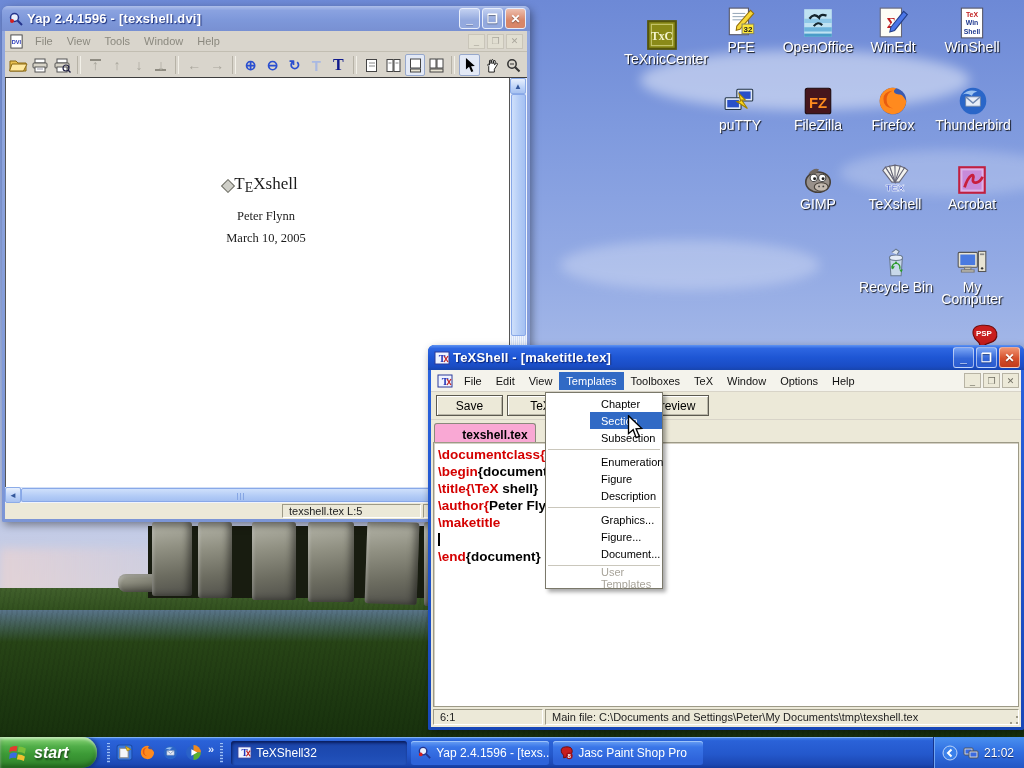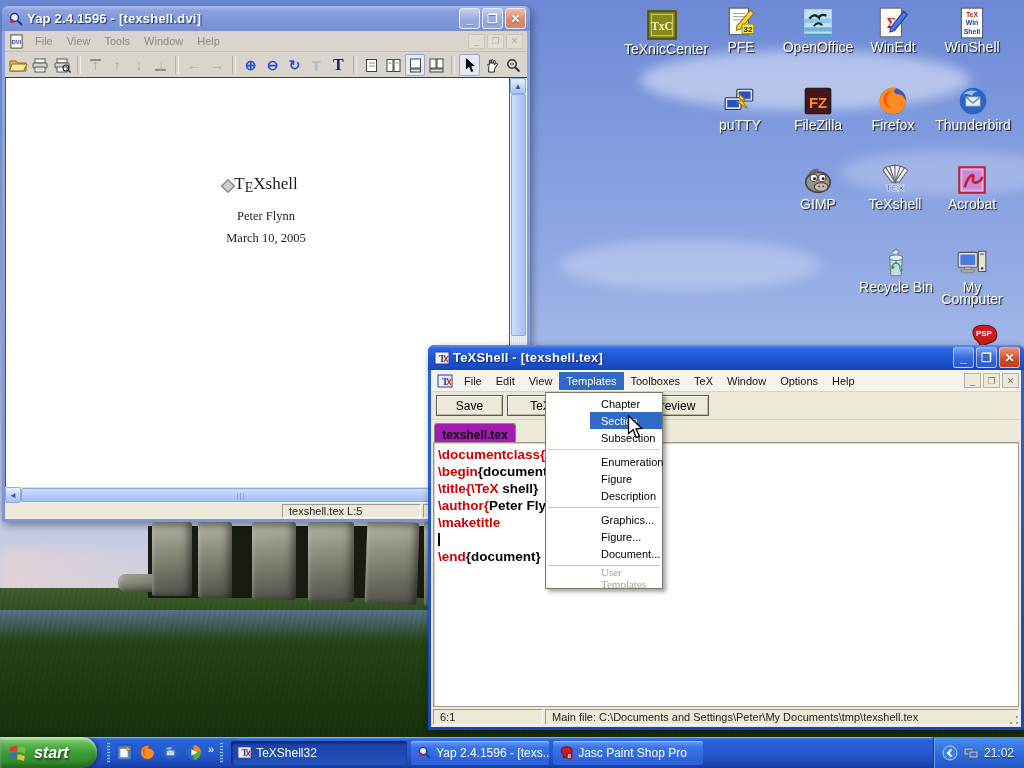--- a/index.html
+++ b/index.html
@@ -115,41 +115,41 @@
     padding:0 2px;border-bottom:1px solid #d8d4c8;}
   #texshell .menubar .appic{width:16px;height:16px;margin:0 4px;}
   #texshell .menubar .mitem{padding:3px 7px;cursor:default;}
   #texshell .menubar .mitem.sel{background:#316ac5;color:#fff;}
   #texshell .menubar .mdi-mini{margin-left:auto;display:flex;gap:2px;opacity:1;}
   #texshell .toolbar{height:27px;background:#ece9d8;position:relative;border-bottom:1px solid #d8d4c8;}
   .xpbtn{position:absolute;top:3px;height:21px;background:#ece9d8;border:1px solid #5c5a50;font-size:12px;
     color:#000;display:flex;align-items:center;justify-content:center;box-sizing:border-box;
     box-shadow:inset 1px 1px 0 #fff,inset -1px -1px 0 #b9b6a8;}
   #texshell .tabrow{height:24px;background:#ece9d8;position:relative;}
-  .tab{position:absolute;left:3px;top:3px;width:80px;height:21px;background:#a21caf;
+  .tab{position:absolute;left:3px;top:3px;width:80px;height:21px;background:#f9a8d4;
     border:1px solid #8a887c;border-bottom:none;border-radius:3px 3px 0 0;display:flex;align-items:center;
-    justify-content:center;font-size:12px;font-weight:bold;}
+    justify-content:center;font-size:12px;font-weight:bold;padding-left:20px;}
   #texshell .editor{position:absolute;left:2px;right:2px;top:72px;bottom:20px;background:#fff;
     border:1px solid #9d9a87;box-shadow:inset 1px 1px 0 #d4d0c4;padding:3px 0 0 4px;box-sizing:border-box;
     font-weight:bold;font-size:13.5px;line-height:17px;white-space:pre;}
   .seg-cmd{color:#d40000;}
   .seg-arg{color:#000;}
   .caret{display:inline-block;width:2px;height:13px;background:#000;vertical-align:-2px;}
   #texshell .statusbar{height:20px;padding:2px 2px;}
   .grip{position:absolute;right:1px;bottom:1px;width:12px;height:12px;
     background:
      radial-gradient(circle at 9px 3px,#9d9a87 1px,transparent 1.4px),
      radial-gradient(circle at 9px 9px,#9d9a87 1px,transparent 1.4px),
      radial-gradient(circle at 3px 9px,#9d9a87 1px,transparent 1.4px);}
   
   #tpl-menu{position:absolute;left:117px;top:47px;width:116px;background:#fff;border:1px solid #7a786a;
     box-shadow:3px 3px 4px rgba(0,0,0,.35);z-index:50;padding:2px 0;font-size:11px;}
   .dd-item{height:17px;display:flex;align-items:center;padding-left:11px;color:#000;cursor:default;margin-left:44px;}
   .dd-item.hl{background:#316ac5;color:#fff;}
-  .dd-item.dis{color:#a8a49a;font-family:Liberation Serif, serif;}
+  .dd-item.dis{color:#a8a49a;}
   .dd-sep{border-top:1px solid #cac7bc;margin:3px 2px;}
   #mouse-cursor{position:absolute;left:198px;top:70px;z-index:60;}
 
   
   #taskbar{position:absolute;left:0;right:0;bottom:0;height:31px;z-index:100;
     background:linear-gradient(180deg,#5896ee 0%,#3a77e4 5%,#2a62d8 12%,#2458cc 55%,#1c48b4 88%,#143a9c 100%);
     box-shadow:inset 0 1px 0 #7fb0f6;display:flex;align-items:center;}
   #startbtn{width:97px;height:31px;border-radius:0 15px 15px 0;display:flex;align-items:center;gap:5px;
     padding-left:8px;box-sizing:border-box;cursor:pointer;
     background:linear-gradient(180deg,#8ed87a 0%,#51ae49 30%,#3c9a36 55%,#2f8129 100%);
@@ -195,21 +195,21 @@
     <div class="stone" style="left:118px;top:574px;width:46px;height:18px;border-radius:8px;"></div>
     <div class="stone" style="left:152px;top:522px;width:40px;height:74px;"></div>
     <div class="stone" style="left:198px;top:522px;width:34px;height:76px;"></div>
     <div class="stone" style="left:252px;top:522px;width:44px;height:78px;"></div>
     <div class="stone" style="left:308px;top:522px;width:46px;height:80px;"></div>
     <div class="stone" style="left:366px;top:522px;width:52px;height:82px;transform:rotate(2deg);"></div>
     <div class="stone" style="left:424px;top:522px;width:60px;height:84px;"></div>
   </div>
 
   <div id="icons-layer">
-      <div class="dicon" style="left: 624px; top: 8px;">
+      <div class="dicon" style="left: 624px; top: 18px;">
         <div class="img"><svg viewBox="0 0 32 32">
             <rect x="3" y="3" width="26" height="26" fill="#8a8a18" stroke="#55550a" stroke-width="2"></rect>
             <rect x="6" y="6" width="20" height="20" fill="none" stroke="#c8c870"></rect>
             <text x="16" y="21" font-size="11" fill="#f4f4cc" text-anchor="middle" font-weight="bold" font-family="Liberation Serif,serif">TxC</text>
           </svg></div>
                <div class="lbl">TeXnicCenter</div>
       </div>
       <div class="dicon" style="left: 703px; top: 6px;">
         <div class="img"><svg viewBox="0 0 32 32">
             <rect x="5" y="2" width="18" height="25" fill="#fff" stroke="#556"></rect>
@@ -530,21 +530,21 @@
   </div>
 
   <div id="texshell" class="win active-win">
     <div class="frame">
       <div class="titlebar">
         <span class="ticon" id="tex-ticon"><svg viewBox="0 0 16 16">
               <rect x="1" y="2" width="14" height="12" fill="#f0f4ff" stroke="#2a3a9a"></rect>
               <text x="8" y="12" font-size="10" font-weight="bold" fill="#2334b8" text-anchor="middle" font-family="Liberation Serif,serif">T</text>
               <path d="M10 6 l4 6 M14 6 l-4 6" stroke="#c02020" stroke-width="1.2"></path>
             </svg></span>
-        <span class="ttext">TeXShell - [texshell.tex]</span>
+        <span class="ttext">TeXShell - [maketitle.tex]</span>
         <span class="tbtns">
           <span class="tbtn">_</span>
           <span class="tbtn">❐</span>
           <span class="tbtn close">✕</span>
         </span>
       </div>
       <div class="client">
         <div class="menubar" id="tex-menubar">
           <span class="appic" id="tex-doc-ic"><svg viewBox="0 0 16 16">
                 <rect x="1" y="2" width="14" height="12" fill="#f0f4ff" stroke="#2a3a9a"></rect>

